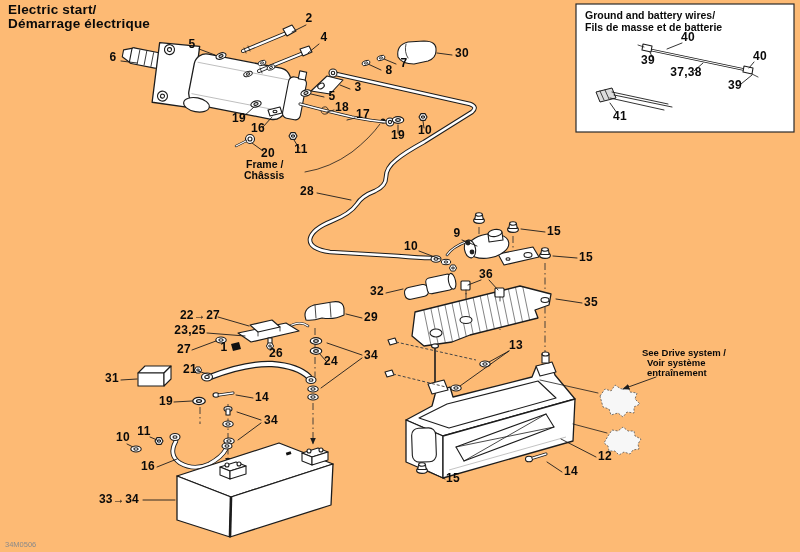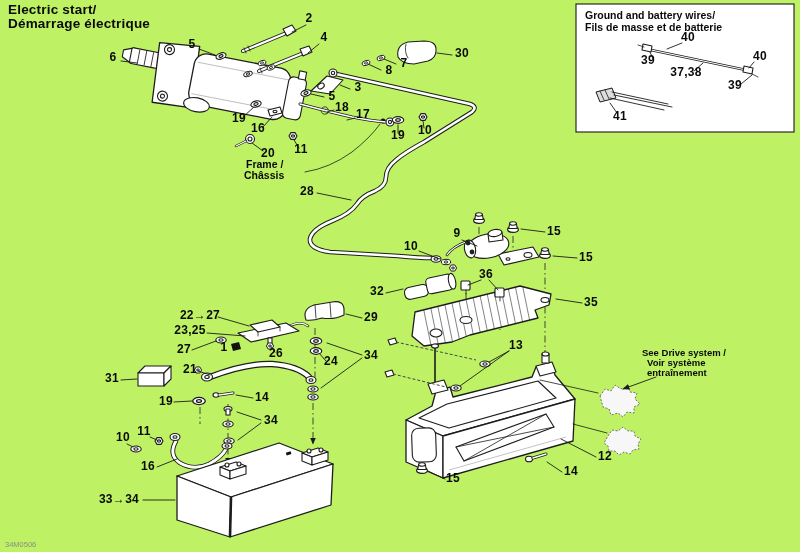--- a/index.html
+++ b/index.html
@@ -1,16 +1,16 @@
 <!DOCTYPE html>
 <html><head>
 <meta charset="utf-8">
 <style>
   html,body{margin:0;padding:0;background:#fff;}
-  .page{position:relative;width:800px;height:552px;background:#bef264;overflow:hidden;}
+  .page{position:relative;width:800px;height:552px;background:#fdba74;overflow:hidden;}
   svg{display:block;}
   .p{fill:#fff;stroke:#1c1c1c;stroke-width:1.1;stroke-linejoin:round;}
   .pl{fill:#fff;stroke:#1c1c1c;stroke-width:1.3;stroke-linejoin:round;}
   .thin{fill:none;stroke:#1c1c1c;stroke-width:.8;stroke-linecap:round;}
   .ld{fill:none;stroke:#1c1c1c;stroke-width:.9;stroke-linecap:round;}
   .dd{fill:none;stroke:#333;stroke-width:.9;stroke-dasharray:7 3 1.5 3;}
   .to{fill:none;stroke:#1c1c1c;stroke-linecap:round;stroke-linejoin:round;}
   .ti{fill:none;stroke:#fff;stroke-linecap:round;stroke-linejoin:round;}
   .shade{fill:none;stroke:#9a9a9a;stroke-width:.6;}
   .ghost{fill:#f7f7f7;stroke:#555;stroke-width:.8;stroke-dasharray:2 1.6;stroke-linejoin:round;}

